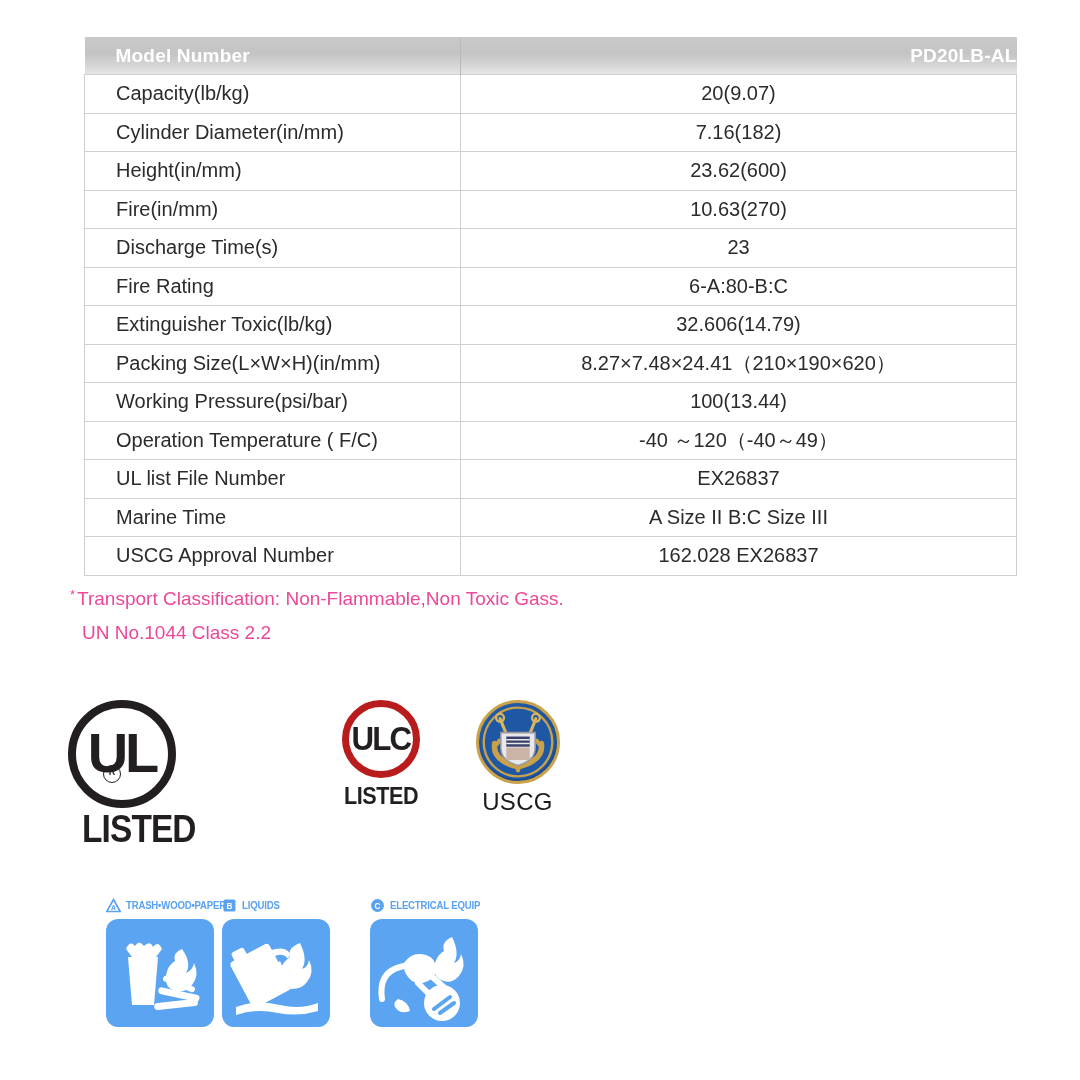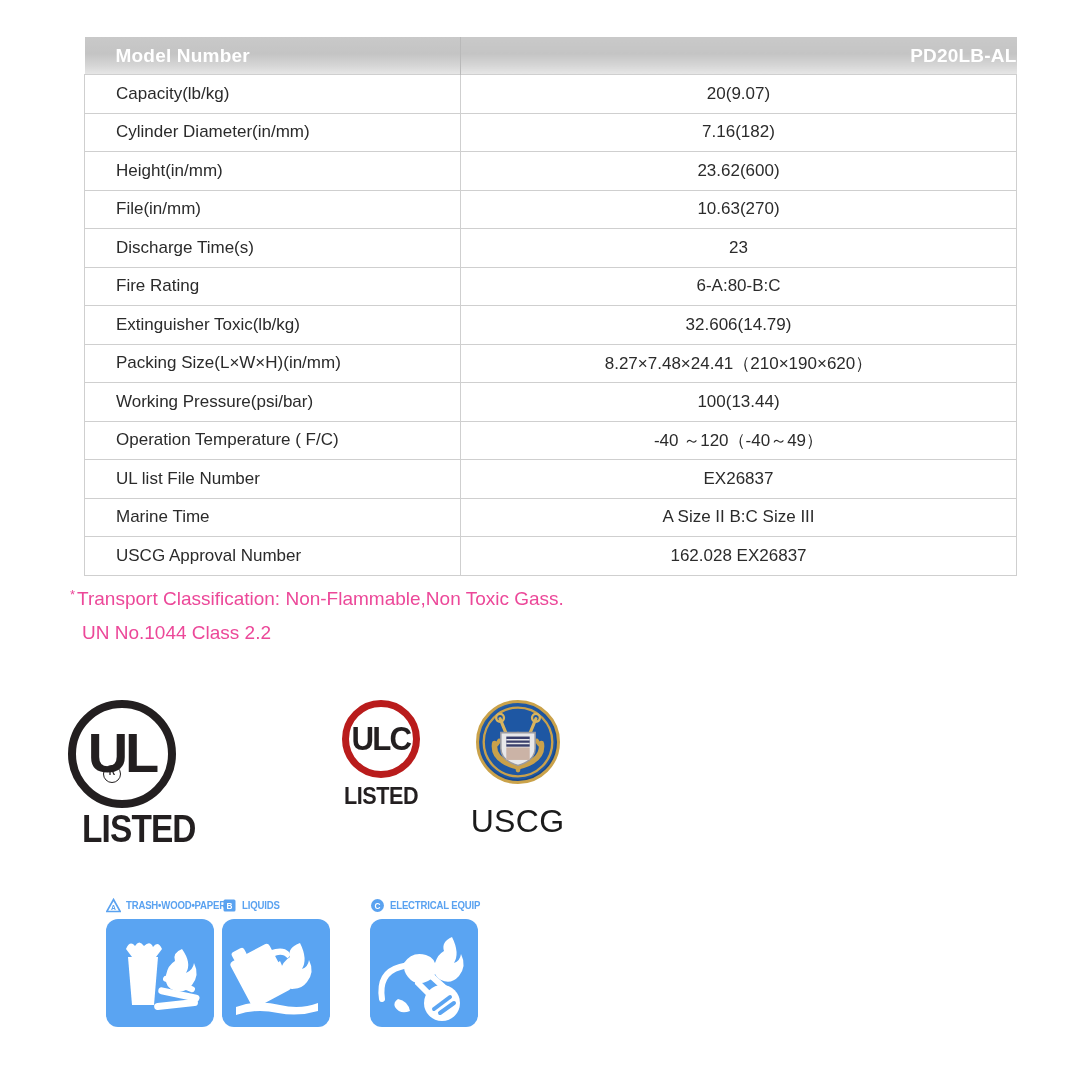--- a/index.html
+++ b/index.html
@@ -46,21 +46,21 @@
     text-align: left;
     padding-left: 31px;
     border-right: 1px solid #b9b9b9;
   }
   table.spec thead th.h-value {
     text-align: right;
   }
 
   table.spec tbody td {
     height: 37.5px;
-    font-size: 17px;
+    font-size: 20px;
     color: #2b2b2b;
     border-bottom: 1px solid #cfcfcf;
     border-right: 1px solid #cfcfcf;
     padding: 0;
     vertical-align: middle;
     background: #ffffff;
   }
   table.spec tbody tr td:first-child {
     border-left: 1px solid #cfcfcf;
     text-align: left;
@@ -197,22 +197,22 @@
     height: 84px;
     border-radius: 50%;
     margin: 0 auto;
     position: relative;
     background: radial-gradient(circle at 38% 32%, #2f6fb5 0%, #1f55a0 45%, #123d7a 100%);
     border: 3px solid #caa24a;
     box-sizing: border-box;
     overflow: hidden;
   }
   #cert-uscg .label {
-    margin-top: 19px;
-    font-size: 32px;
+    margin-top: 4px;
+    font-size: 24px;
     color: #1b1b1b;
     letter-spacing: 0.3px;
   }
 
   
   #pictograms {
     position: absolute;
     left: 70px;
     top: 896px;
   }
@@ -277,21 +277,21 @@
         </tr>
         <tr>
           <td>Cylinder Diameter(in/mm)</td>
           <td>7.16(182)</td>
         </tr>
         <tr>
           <td>Height(in/mm)</td>
           <td>23.62(600)</td>
         </tr>
         <tr>
-          <td>File(in/mm)</td>
+          <td>Fire(in/mm)</td>
           <td>10.63(270)</td>
         </tr>
         <tr>
           <td>Discharge Time(s)</td>
           <td>23</td>
         </tr>
         <tr>
           <td>Fire Rating</td>
           <td>6-A:80-B:C</td>
         </tr>

